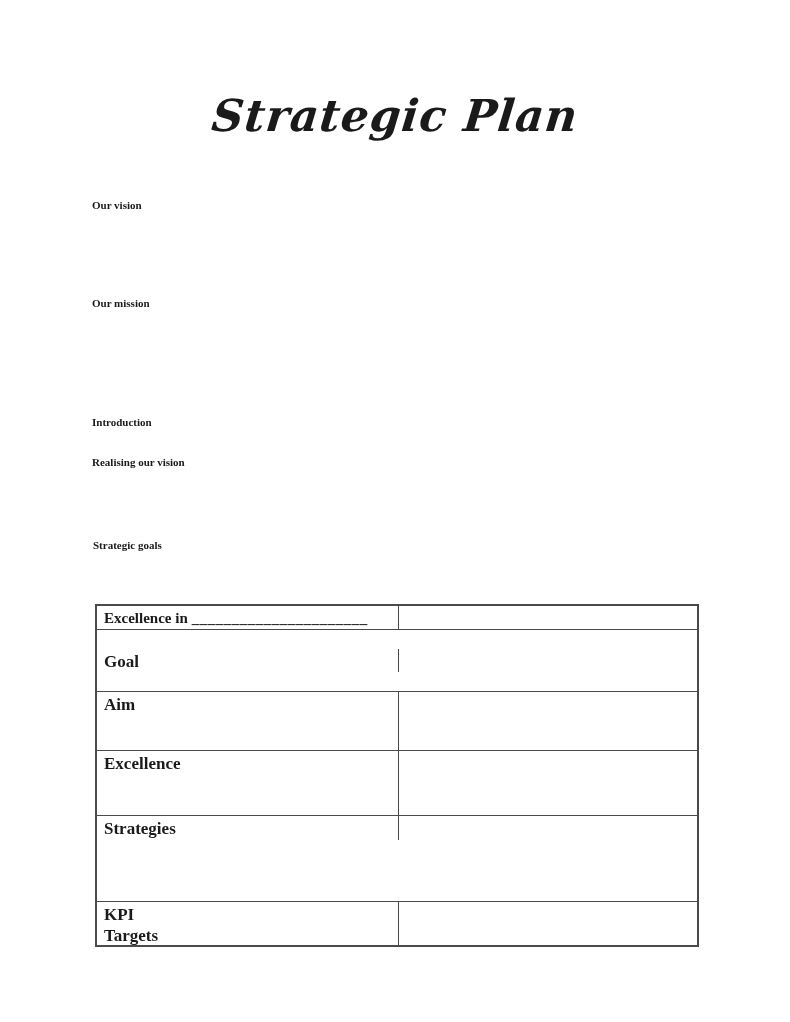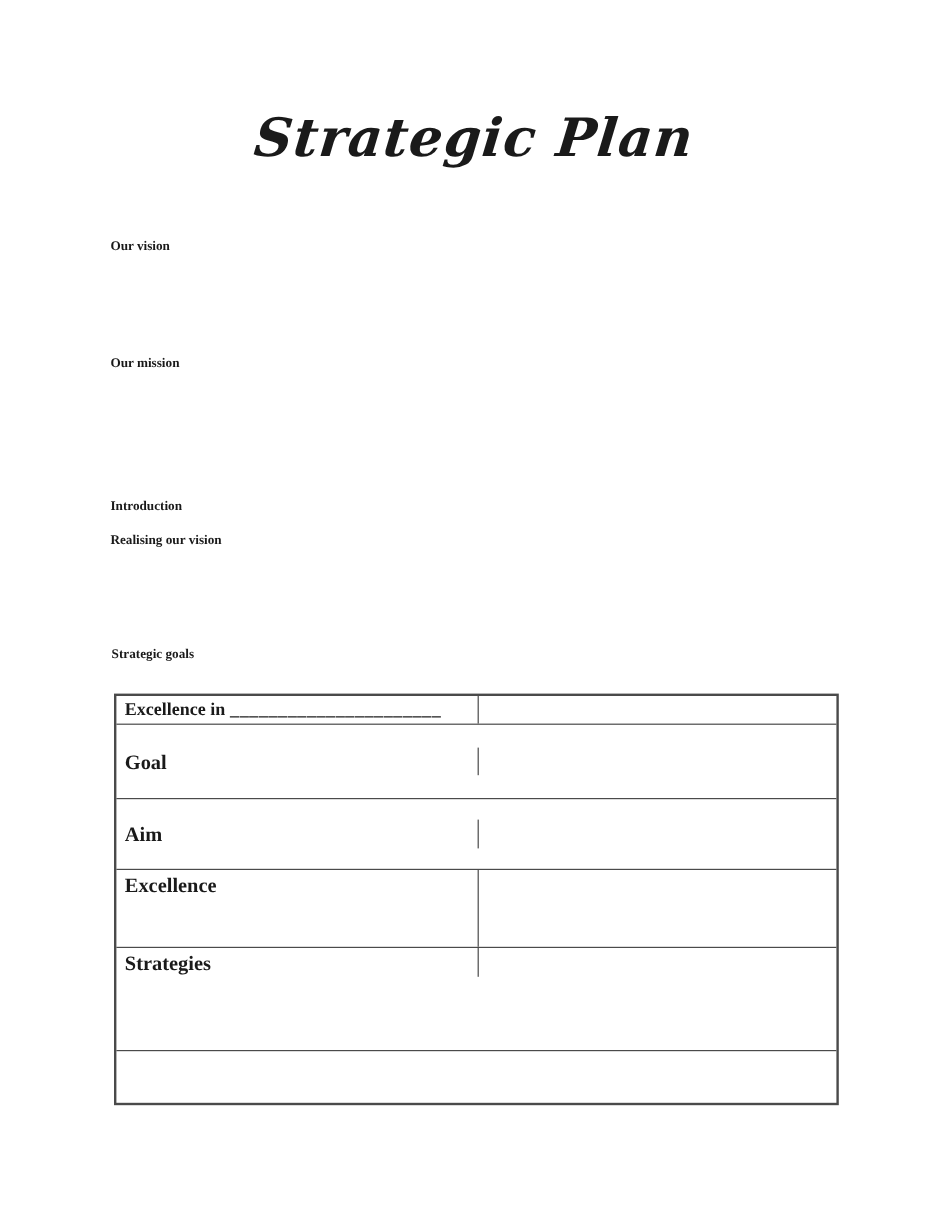--- a/index.html
+++ b/index.html
@@ -40,26 +40,26 @@
     left:92px;
     margin:0;
     font-size:11px;
     font-weight:700;
     line-height:1.2;
     white-space:nowrap;
   }
   .h0{top:199px;}
   .h1{top:297px;}
   .h2{top:380px;margin-top:36px;}
-  .h3{top:444px;}
+  .h3{top:456px;}
   .h4{top:539px;left:93px;}
   
   .stable{
     position:absolute;
-    left:95px;top:578px;
+    left:95px;top:604px;
     width:604px;
     border:2px solid var(--border);
     box-sizing:border-box;
   }
   .trow{
     display:flex;
     box-sizing:border-box;
   }
   .trow + .trow{border-top:1.5px solid var(--border);}
   .cell{
@@ -67,21 +67,21 @@
     overflow:hidden;
   }
   .cell.left{
     width:302px;
     border-right:1.5px solid var(--border);
     padding:3px 8px 0 7px;
   }
   .cell.right{flex:1;}
   .r-header{height:23px;}
   .r-goal{height:62px;align-items:center;}
-  .r-aim{height:59px;align-items:center;}
+  .r-aim{height:59px;}
   .r-objectives{height:65px;}
   .r-strategies{height:86px;flex-direction:column;}
   .r-kpi{height:44px;}
   .row-label{
     font-weight:700;
     font-size:17px;
     line-height:1.22;
     white-space:pre-line;
   }
   .header-label{
@@ -142,17 +142,21 @@
     </div>
 
     <div class="trow r-strategies">
       <div class="cell left">
         <span class="row-label">Strategies</span>
       </div>
       <div class="cell right"></div>
     </div>
 
     <div class="trow r-kpi">
+      <div class="cell left">
+        <span class="row-label">KPI
+Targets</span>
+      </div>
       <div class="cell right"></div>
     </div>
 
   </div>
 </div>
 
 </body></html>

